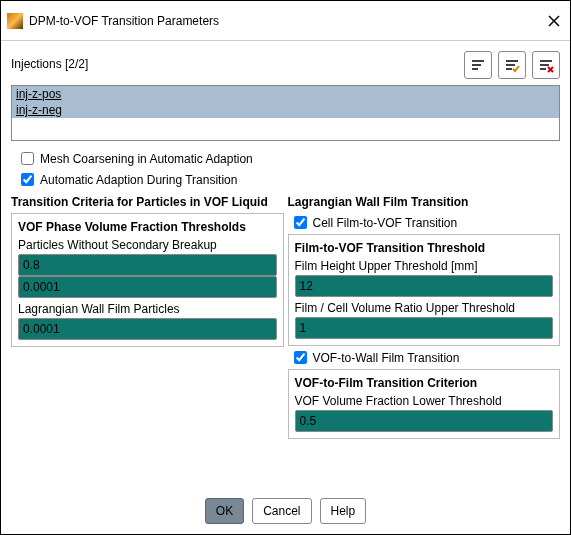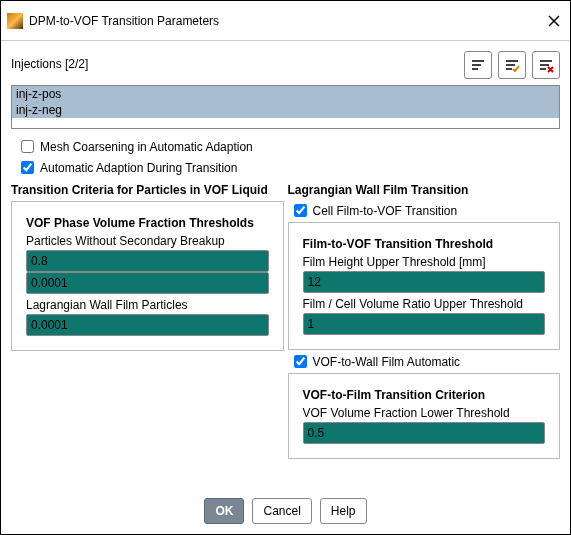--- a/index.html
+++ b/index.html
@@ -67,24 +67,25 @@
     border: 1px solid #888;
     border-radius: 3px;
     background: #fff;
     display: flex;
     align-items: center;
     justify-content: center;
     cursor: pointer;
   }
   .listbox {
     border: 1px solid #888;
-    height: 44px;
+    height: 56px;
     background: #fff;
     margin-bottom: 8px;
     overflow: hidden;
+    text-decoration: underline;
   }
   .listitem {
     background: #a8bed0;
     padding: 1px 4px;
     font-size: 12px;
   }
   .checkbox-row {
     display: flex;
     align-items: center;
     margin: 2px 0 2px 6px;
@@ -100,21 +101,21 @@
   }
   .col {
     flex: 1;
   }
   .section-title {
     font-weight: bold;
     margin-bottom: 4px;
   }
   .group {
     border: 1px solid #bbb;
-    padding: 14px;
+    padding: 6px;
   }
   .group-title {
     font-weight: bold;
     margin-bottom: 4px;
   }
   .field-label {
     margin: 4px 0 2px 0;
   }
   .field-input {
     width: 100%;
@@ -134,23 +135,23 @@
   }
   .btn {
     border: 1px solid #888;
     border-radius: 3px;
     padding: 5px 10px;
     background: #fff;
     cursor: pointer;
   }
   .btn.ok {
     background: #7a8895;
-    color: #ffffff;
+    color: #000000;
     border-color: #5a6875;
-    font-weight: bold;
+    font-weight: normal;
   }
 </style>
 </head>
 <body>
 
 <div class="window">
   <div class="titlebar">
     <div class="icon"></div>
     <div class="title">DPM-to-VOF Transition Parameters</div>
     <div class="close">
@@ -237,21 +238,21 @@
 
           <div class="field-label">Film Height Upper Threshold [mm]</div>
           <input class="field-input" value="12" style="">
 
           <div class="field-label">Film / Cell Volume Ratio Upper Threshold</div>
           <input class="field-input" value="1" style="">
         </div>
 
         <div class="checkbox-row" style="margin-left:2px">
           <input type="checkbox" checked="" style="">
-          <span>VOF-to-Wall Film Automatic</span>
+          <span>VOF-to-Wall Film Transition</span>
         </div>
 
         <div class="group">
           <div class="group-title">VOF-to-Film Transition Criterion</div>
           <div class="field-label">VOF Volume Fraction Lower Threshold</div>
           <input class="field-input" value="0.5" style="">
         </div>
       </div>
     </div>
   </div>

